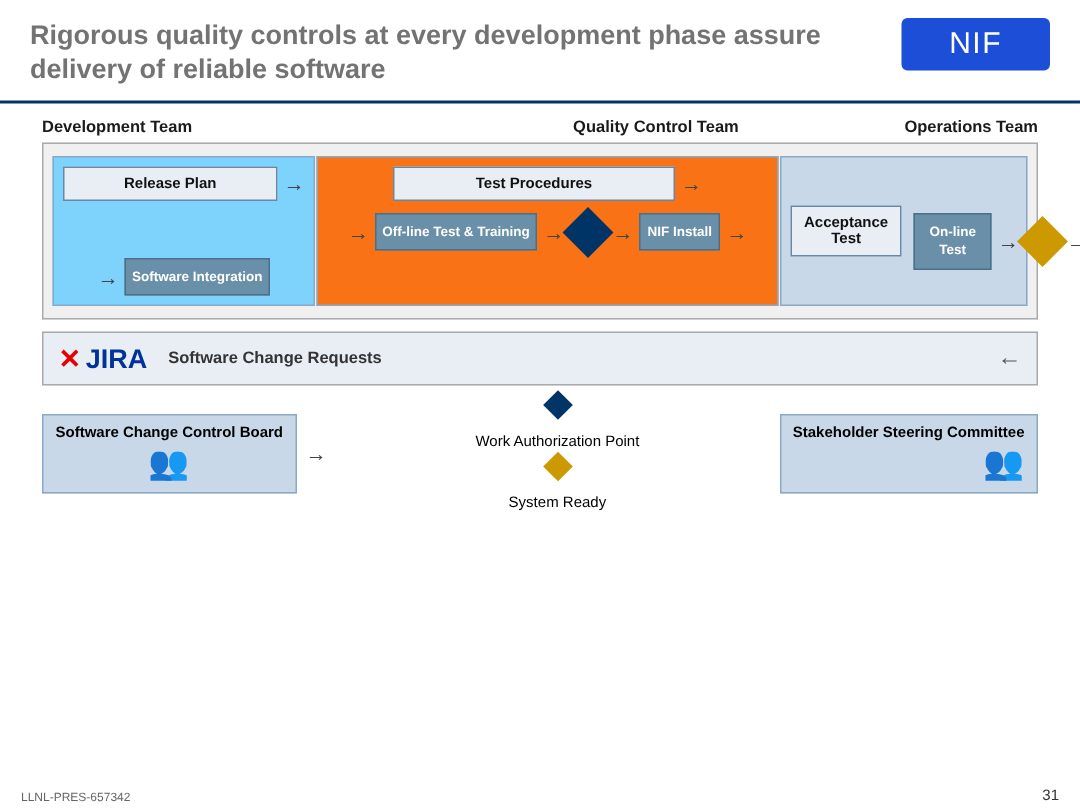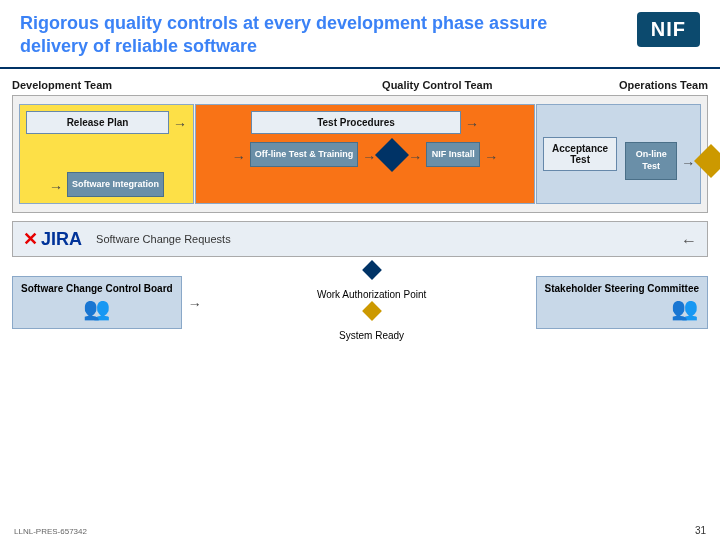--- a/index.html
+++ b/index.html
@@ -16,37 +16,37 @@
     .header {
       padding: 12px 20px 8px 20px;
       border-bottom: 2px solid #003366;
       display: flex;
       justify-content: space-between;
       align-items: flex-start;
     }
     .header-title {
       font-size: 18px;
       font-weight: bold;
-      color: #3b82f6;
+      color: #737373;
       line-height: 1.3;
       max-width: 580px;
     }
     .nif-logo {
-      background: #0c4a6e;
+      background: #1d4ed8;
       color: #fff;
       font-size: 20px;
-      font-weight: bold;
-      padding: 6px 14px;
+      font-weight: normal;
+      padding: 6px 32px;
       border-radius: 4px;
       letter-spacing: 1px;
     }
 
     
     .main {
-      padding: 10px 12px;
+      padding: 10px 28px;
       position: relative;
     }
 
     
     .team-row {
       display: flex;
       justify-content: space-between;
       margin-bottom: 4px;
     }
     .team-label {
@@ -66,21 +66,21 @@
       gap: 0;
       border: 1px solid #aaa;
       background: #f0f0f0;
       padding: 8px 6px;
       margin-bottom: 8px;
       position: relative;
     }
 
     
     .section-dev {
-      background: #fde047;
+      background: #7dd3fc;
       border: 1px solid #8aa8c8;
       padding: 6px;
       width: 175px;
       display: flex;
       flex-direction: column;
       align-items: center;
       gap: 8px;
       flex-shrink: 0;
     }
     .section-qc {
@@ -186,21 +186,21 @@
       font-size: 18px;
       font-weight: bold;
     }
     .jira-text {
       color: #003399;
       font-weight: bold;
       font-size: 18px;
     }
     .jira-label {
       font-size: 11px;
-      font-weight: normal;
+      font-weight: bold;
       color: #333;
       margin-left: 4px;
     }
     .arrow-right-big {
       margin-left: auto;
       font-size: 16px;
       color: #555;
     }
 
     .sccb-box {

